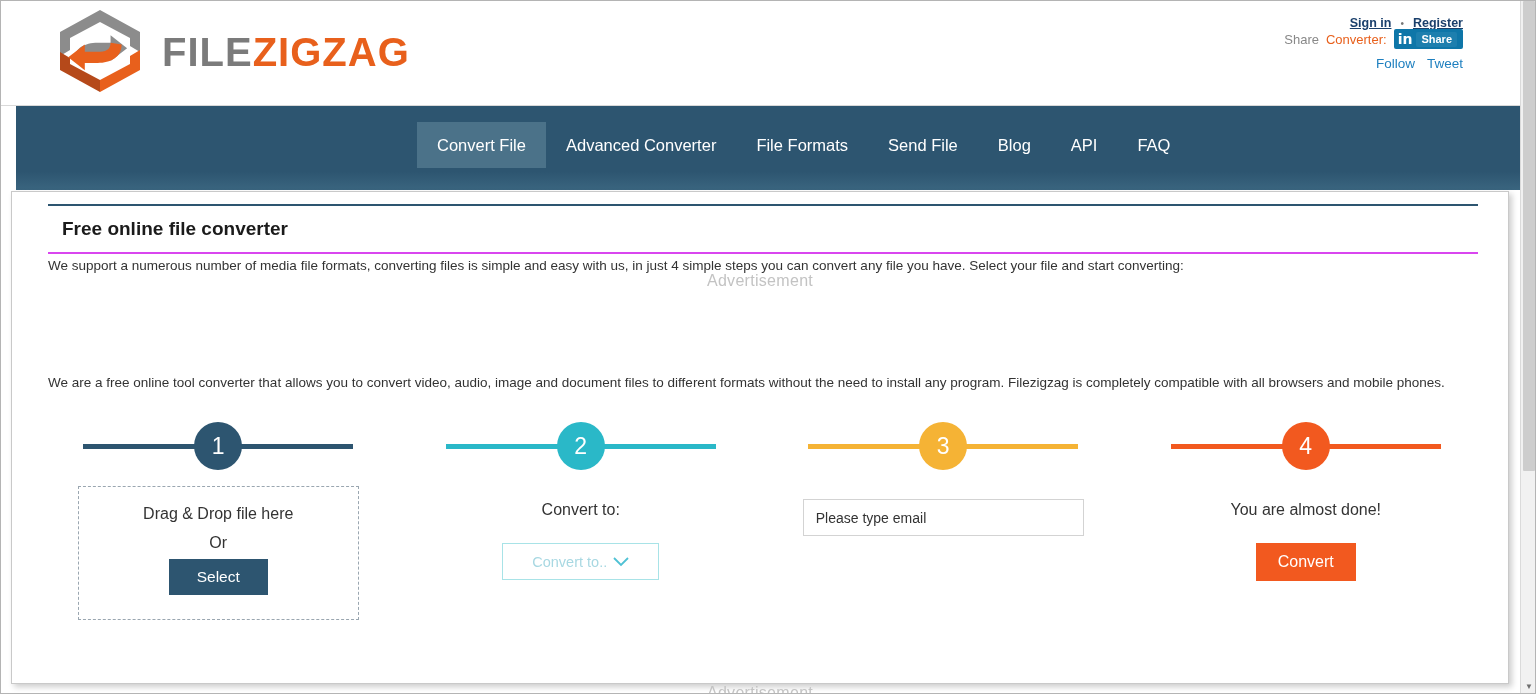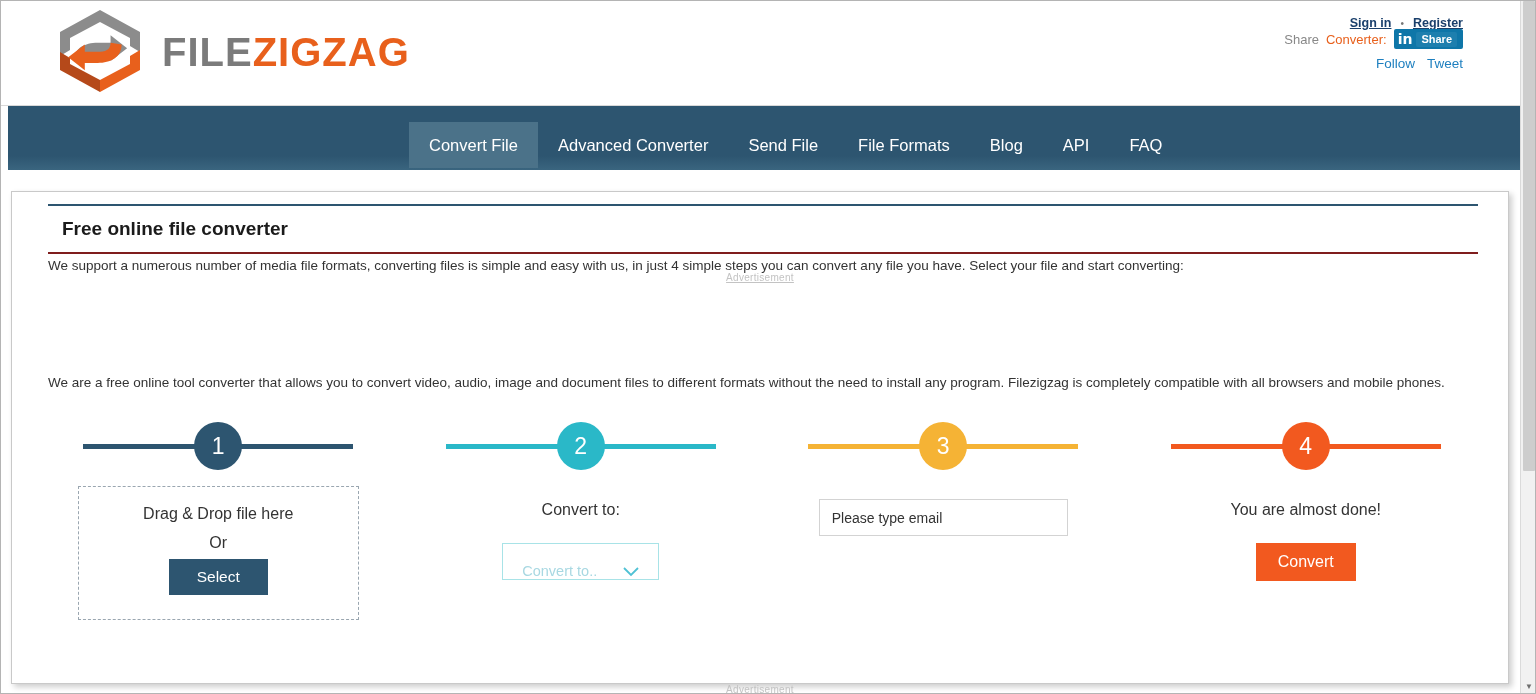--- a/index.html
+++ b/index.html
@@ -53,21 +53,21 @@
     padding:2px 5px; border-radius:2px; line-height:1;
   }
   .follow-row {
     position:absolute; right:57px; top:56px;
     display:flex; gap:12px; font-size:13.5px;
   }
   .follow-row a { color:#1d7fbf; text-decoration:none; }
 
   
   .navbar {
-    position:absolute; left:8px; top:106px; width:1520px; height:64px;
+    position:absolute; left:16px; top:106px; width:1520px; height:84px;
     background:linear-gradient(to bottom,#2d5570 0%,#2d5570 78%,#3a657f 100%);
   }
   .nav-inner {
     position:absolute; left:401px; top:16px;
     display:flex; align-items:stretch; gap:0;
   }
   .nav-item {
     color:#ffffff; font-size:16.5px; padding:14px 20px; line-height:1.1;
     white-space:nowrap; cursor:pointer;
   }
@@ -76,32 +76,32 @@
   
   .card {
     position:absolute; left:11px; top:191px; width:1498px; height:493px;
     background:#ffffff;
     border:1px solid #c9c9c9;
     box-shadow:3px 3px 6px rgba(0,0,0,0.20);
     overflow:hidden;
   }
   .page-title-box {
     position:absolute; left:36px; top:12px; width:1430px;
-    border-top:2px solid #2d5570; border-bottom:2px solid #7f1d1d;
+    border-top:2px solid #2d5570; border-bottom:2px solid #d946ef;
     padding:12px 0 12px 14px;
   }
   .page-title { font-size:19px; font-weight:bold; color:#1b1b1b; }
 
   .intro {
     position:absolute; left:36px; top:64px; width:1430px;
     font-size:13.5px; color:#333; line-height:1.45;
   }
   .ad-label {
     position:absolute; width:100%; text-align:center;
-    font-size:10px; color:#c3c3c3; letter-spacing:0.3px;text-decoration:underline;
+    font-size:16px; color:#c3c3c3; letter-spacing:0.3px;
   }
   .ad-top { left:0; top:80px; }
   .blurb {
     position:absolute; left:36px; top:181px; width:1408px;
     font-size:13.5px; color:#333; line-height:1.48;
   }
 
   
   .steps {
     position:absolute; left:25px; top:225px; width:1450px;
@@ -130,28 +130,28 @@
   .dz-line { font-size:16px; color:#333; }
   .dz-or { font-size:16px; color:#333; margin-top:11px; }
   .select-btn {
     margin-top:7px; background:#2d5570; color:#fff;
     font-size:15.5px; padding:9px 28px; border:none; cursor:pointer;
   }
 
   .convert-select {
     margin:24px auto 4px; width:157px; height:37px;
     border:1px solid #a8e3e7; background:#fff;
-    display:flex; align-items:flex-end; justify-content:space-between;
-    padding:0 19px; cursor:pointer;
+    display:flex; align-items:center; justify-content:space-between;
+    padding:0 29px; cursor:pointer;
   }
   .cs-text { font-size:14.5px; color:#a8d8e2; }
   .cs-chev { color:#4fc1d4; font-size:14px; line-height:1; }
 
   .email-input {
-    margin:24px auto 0; width:249px; height:37px;
+    margin:24px auto 0; width:281px; height:37px;
     border:1px solid #d3d3d3; background:#fff;
     display:flex; align-items:center; padding:0 12px;
     font-size:14px; color:#333;
   }
   .convert-btn {
     margin:24px auto 0; display:block; background:#f2591f; color:#fff;
     border:none; font-size:16px; padding:10px 22px; cursor:pointer;
   }
 
   
@@ -215,22 +215,22 @@
   <div class="follow-row">
     <a href="#">Follow</a>
     <a href="#">Tweet</a>
   </div>
 </div>
 
 <div class="navbar">
   <div class="nav-inner">
     <div class="nav-item active">Convert File</div>
     <div class="nav-item">Advanced Converter</div>
+    <div class="nav-item">File Formats</div>
     <div class="nav-item">Send File</div>
-    <div class="nav-item">File Formats</div>
     <div class="nav-item">Blog</div>
     <div class="nav-item">API</div>
     <div class="nav-item">FAQ</div>
   </div>
 </div>
 
 <div class="card">
 
   <div class="page-title-box">
     <div class="page-title">Free online file converter</div>

